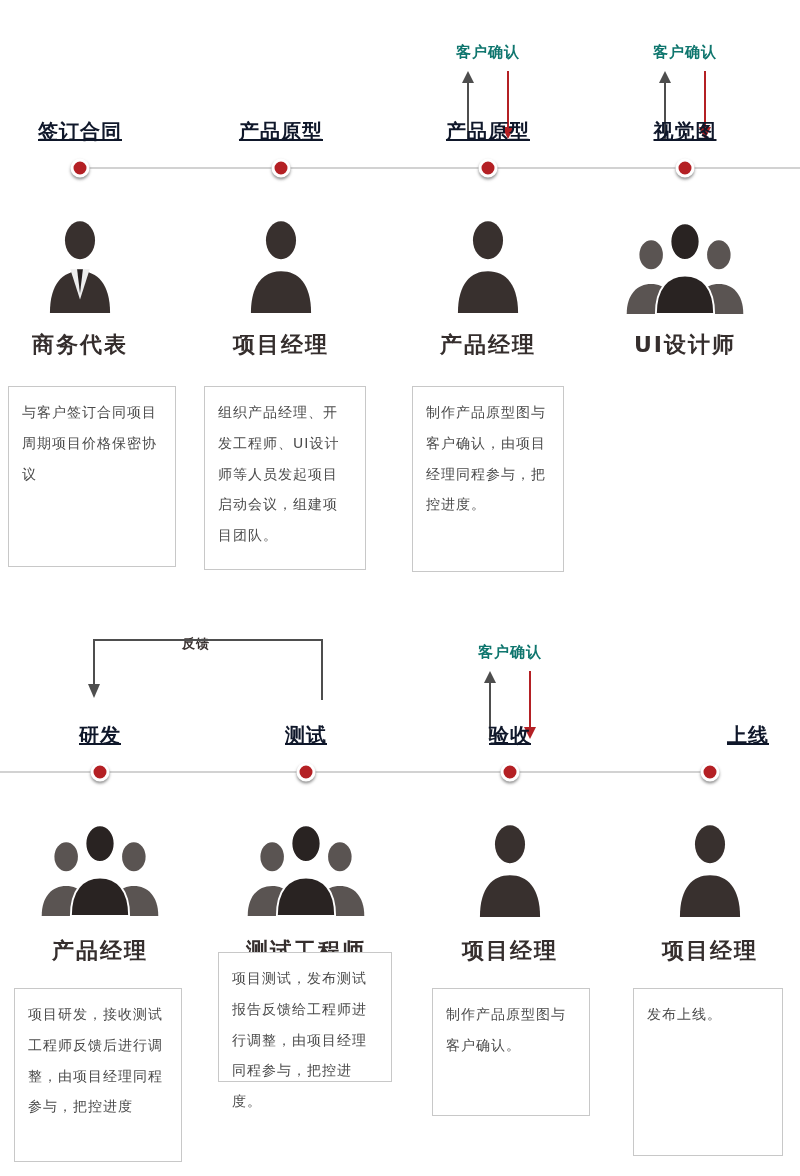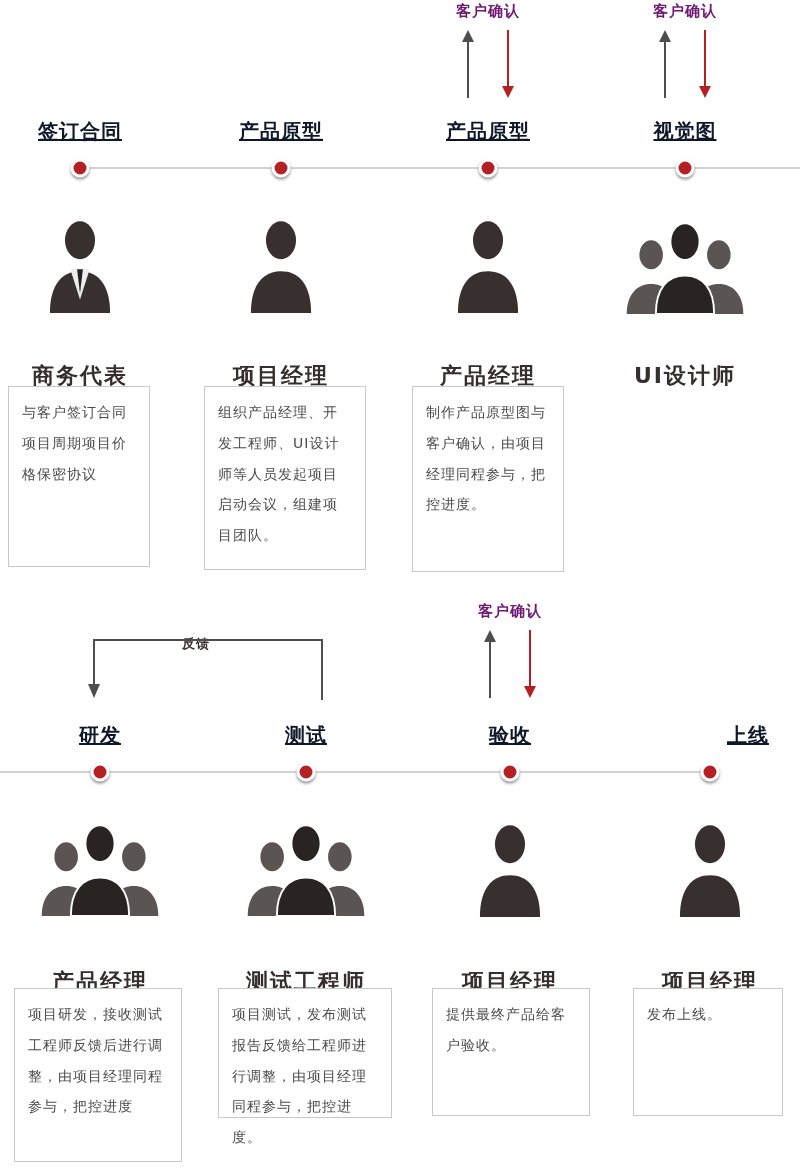--- a/index.html
+++ b/index.html
@@ -5,25 +5,25 @@
   * { margin:0; padding:0; box-sizing:border-box; }
   body { background:#fff; font-family:"DejaVu Sans","Liberation Sans",sans-serif; }
   .canvas { position:relative; width:800px; height:1176px; background:#fff; overflow:hidden; }
   .timeline { position:absolute; height:2px; background:#d2d2d2; }
   .m-label { position:absolute; transform:translateX(-50%); font-size:20px; font-weight:700;
              color:#0f172a; white-space:nowrap; letter-spacing:1px;text-decoration:underline; }
   .node { position:absolute; width:19px; height:19px; background:#b42024; border:3px solid #fff;
           border-radius:50%; transform:translate(-50%,-50%); box-shadow:0 2px 3px rgba(60,60,60,.55); }
   .person { position:absolute; transform:translateX(-50%); line-height:0; }
   .role { position:absolute; transform:translateX(-50%); font-size:22px; font-weight:700;
-          color:#352e2d; white-space:nowrap; letter-spacing:2px;margin-top:31px; }
+          color:#352e2d; white-space:nowrap; letter-spacing:2px; }
   .descbox { position:absolute; border:1px solid #c8c8c8; background:#fff; padding:10px 13px;
              font-size:14px; line-height:2.2; color:#4b4b4b; letter-spacing:1px; }
   .confirm { position:absolute; transform:translateX(-50%); text-align:center; }
-  .c-label { font-size:15px; font-weight:700; color:#701a75; letter-spacing:1px; white-space:nowrap; }
+  .c-label { font-size:15px; font-weight:700; color:#0f766e; letter-spacing:1px; white-space:nowrap;margin-top:41px; }
   .c-arrows { display:flex; justify-content:center; gap:26px; margin-top:9px; }
   .fb-label { position:absolute; transform:translateX(-50%); font-size:13px; font-weight:700;
               color:#3a3231; letter-spacing:1px; white-space:nowrap;margin-top:33px; }
   svg { display:block; }
 </style>
 </head>
 <body>
 
 <div class="canvas">
 
@@ -96,21 +96,21 @@
       <ellipse cx="70" cy="23" rx="15.5" ry="19.5" fill="#292322" stroke="#fff" stroke-width="2"></ellipse>
       <path d="M39 100 C39 72 52 59 70 59 C88 59 101 72 101 100 Z" fill="#292322" stroke="#fff" stroke-width="2"></path>
     </svg>
   </div>
 
   <div class="role" style="left:80px;top:330px">商务代表</div>
   <div class="role" style="left:281px;top:330px">项目经理</div>
   <div class="role" style="left:488px;top:330px">产品经理</div>
   <div class="role" style="left:685px;top:330px">UI设计师</div>
 
-  <div class="descbox" style="left:8px;top:386px;width:142px;height:181px">与客户签订合同项目周期项目价格保密协议</div>
+  <div class="descbox" style="left:8px;top:386px;width:168px;height:181px">与客户签订合同项目周期项目价格保密协议</div>
   <div class="descbox" style="left:204px;top:386px;width:162px;height:184px">组织产品经理、开发工程师、UI设计师等人员发起项目启动会议，组建项目团队。</div>
   <div class="descbox" style="left:412px;top:386px;width:152px;height:186px">制作产品原型图与客户确认，由项目经理同程参与，把控进度。</div>
 
   <div class="fb-label" style="left:196px;top:602px">反馈</div>
   <svg width="240" height="72" style="position:absolute;left:88px;top:632px">
     <path d="M234 68 L234 8 L6 8 L6 52" fill="none" stroke="#4e4e4e" stroke-width="2"></path>
     <polygon points="6,66 0,52 12,52" fill="#4e4e4e"></polygon>
   </svg>
 
   <div class="confirm" style="left:510px;top:602px">
@@ -171,17 +171,17 @@
       <path d="M9 100 C9 70 22 57 40 57 C58 57 71 70 71 100 Z" fill="#38302e"></path>
     </svg>
   </div>
 
   <div class="role" style="left:100px;top:936px">产品经理</div>
   <div class="role" style="left:306px;top:936px">测试工程师</div>
   <div class="role" style="left:510px;top:936px">项目经理</div>
   <div class="role" style="left:710px;top:936px">项目经理</div>
 
   <div class="descbox" style="left:14px;top:988px;width:168px;height:174px">项目研发，接收测试工程师反馈后进行调整，由项目经理同程参与，把控进度</div>
-  <div class="descbox" style="left:218px;top:988px;width:174px;height:130px">项目测试，发布测试报告反馈给工程师进行调整，由项目经理同程参与，把控进度。</div>
-  <div class="descbox" style="left:432px;top:988px;width:158px;height:128px">提供最终产品给客户验收。</div>
-  <div class="descbox" style="left:633px;top:988px;width:150px;height:128px">发布上线。</div>
+  <div class="descbox" style="left:218px;top:952px;width:174px;height:130px">项目测试，发布测试报告反馈给工程师进行调整，由项目经理同程参与，把控进度。</div>
+  <div class="descbox" style="left:432px;top:988px;width:158px;height:128px">制作产品原型图与客户确认。</div>
+  <div class="descbox" style="left:633px;top:988px;width:150px;height:168px">发布上线。</div>
 
 </div>
 
 </body></html>

